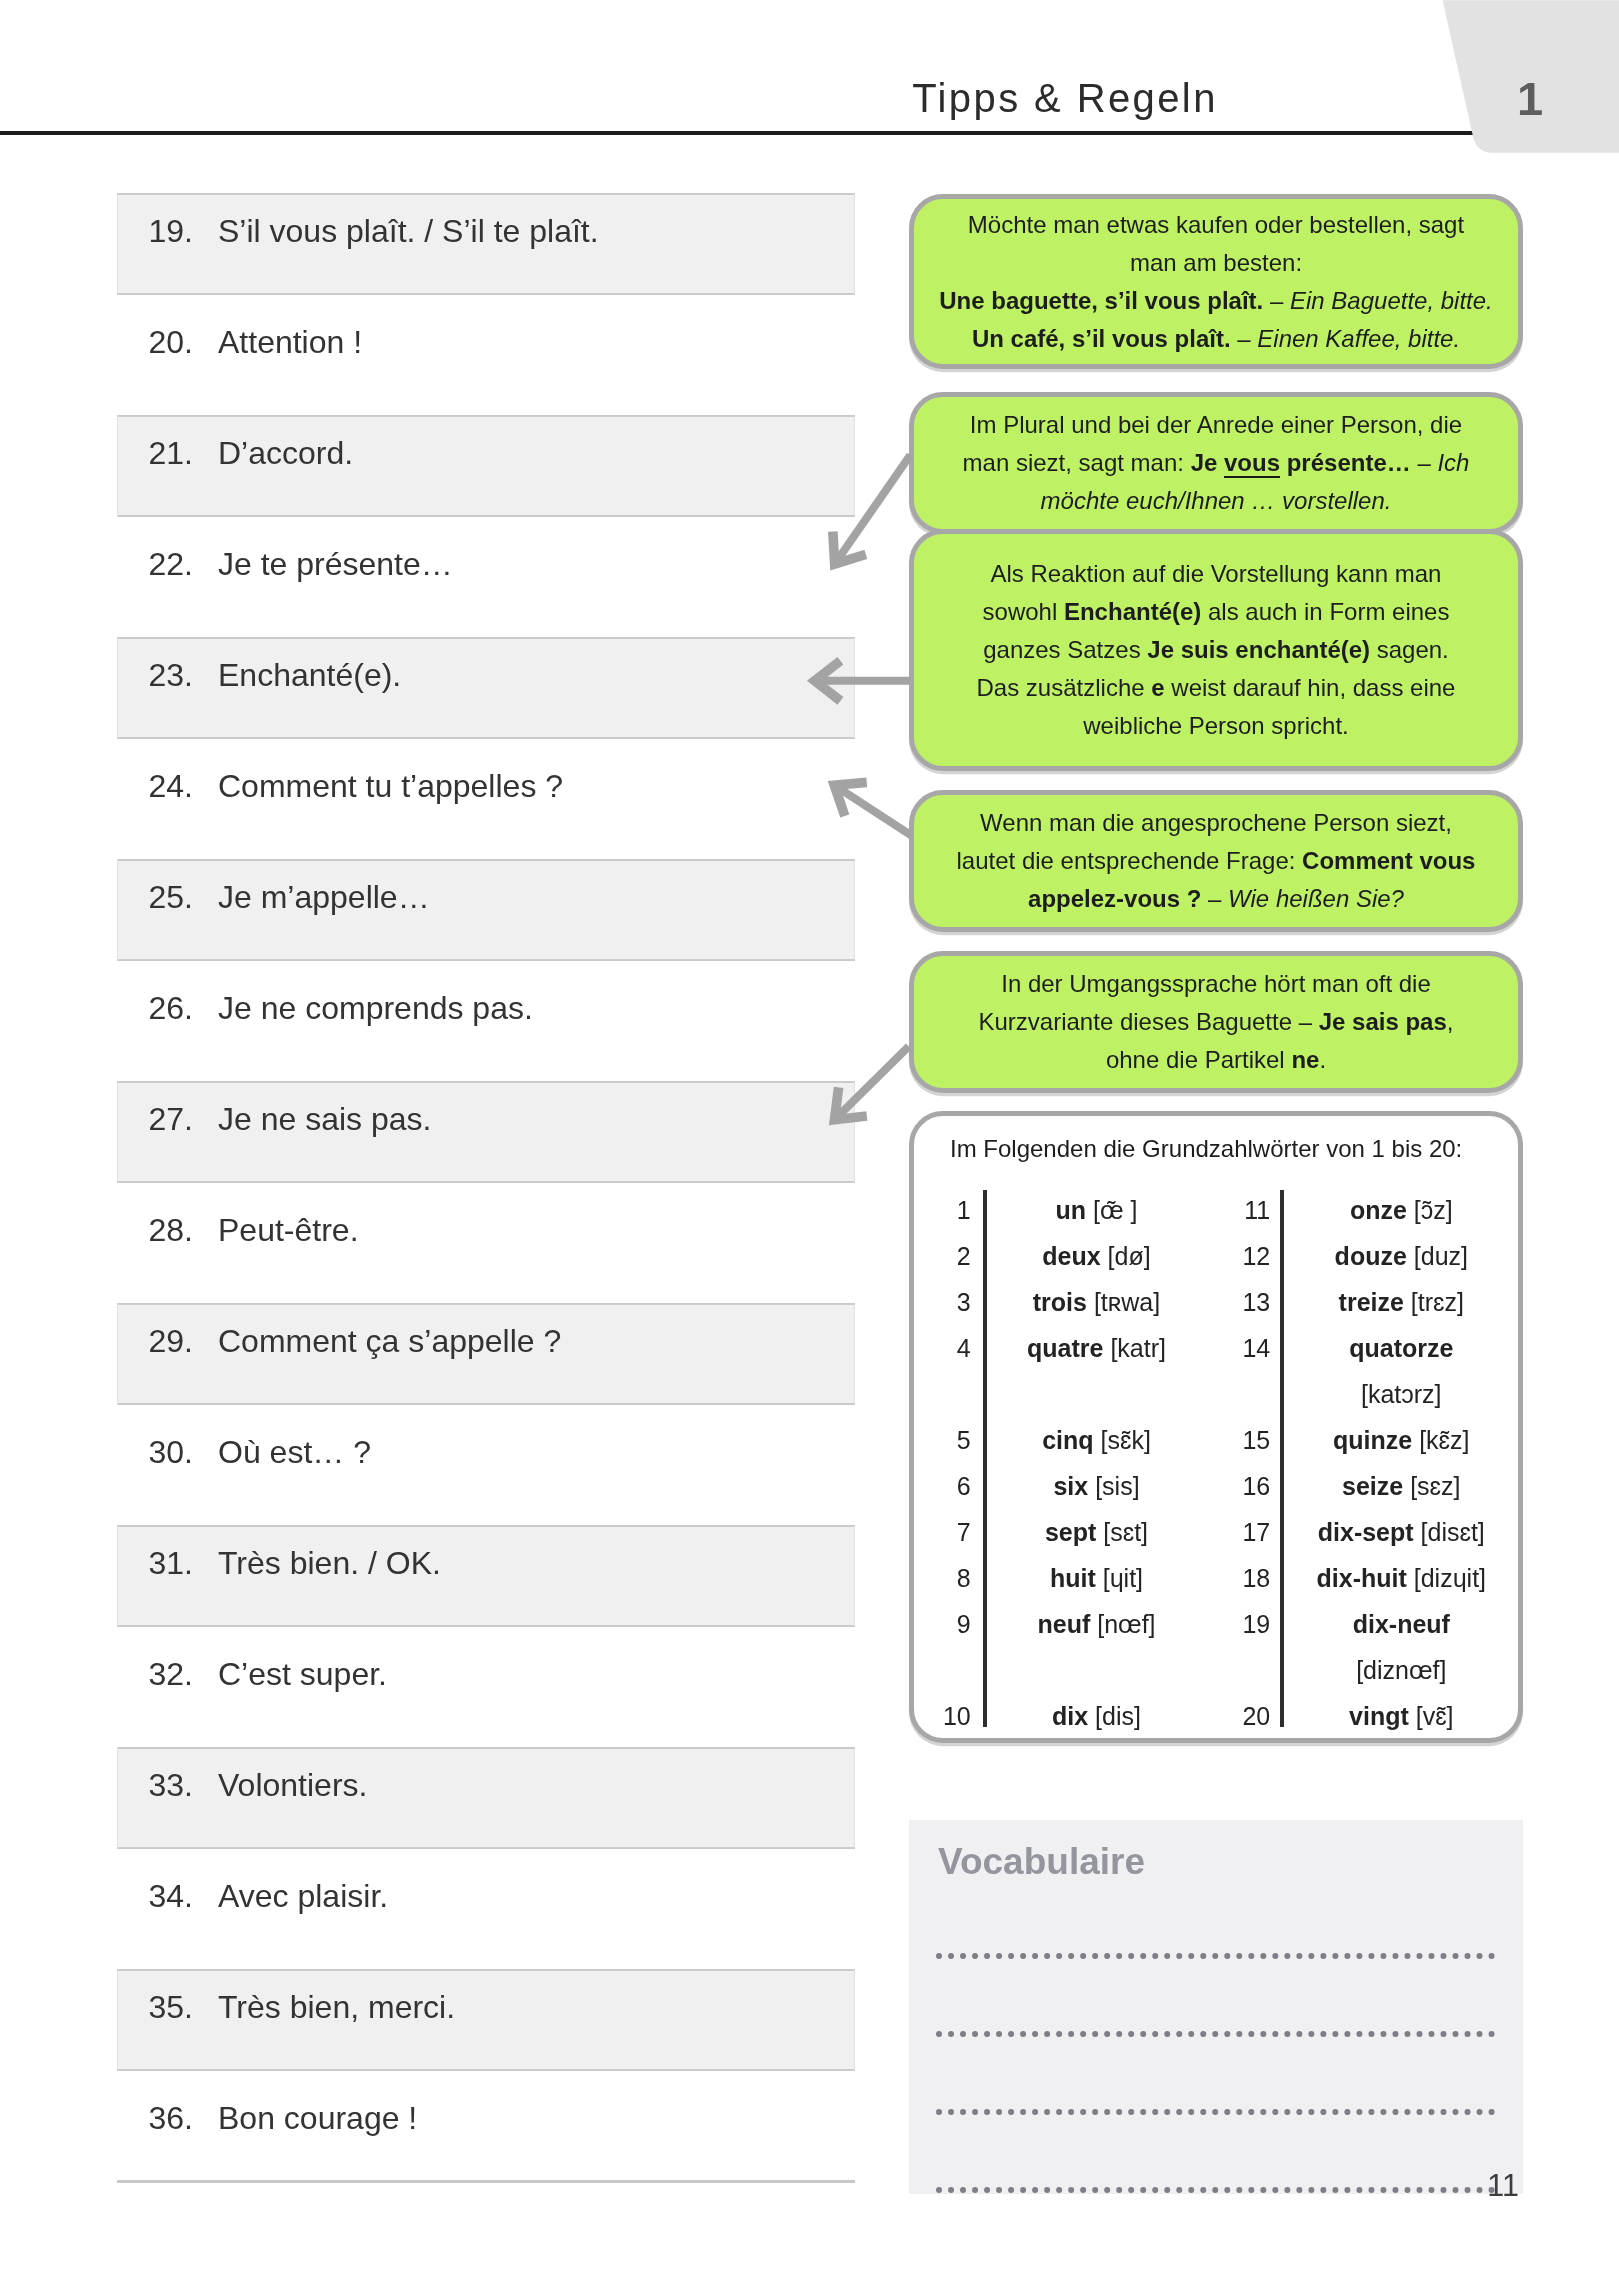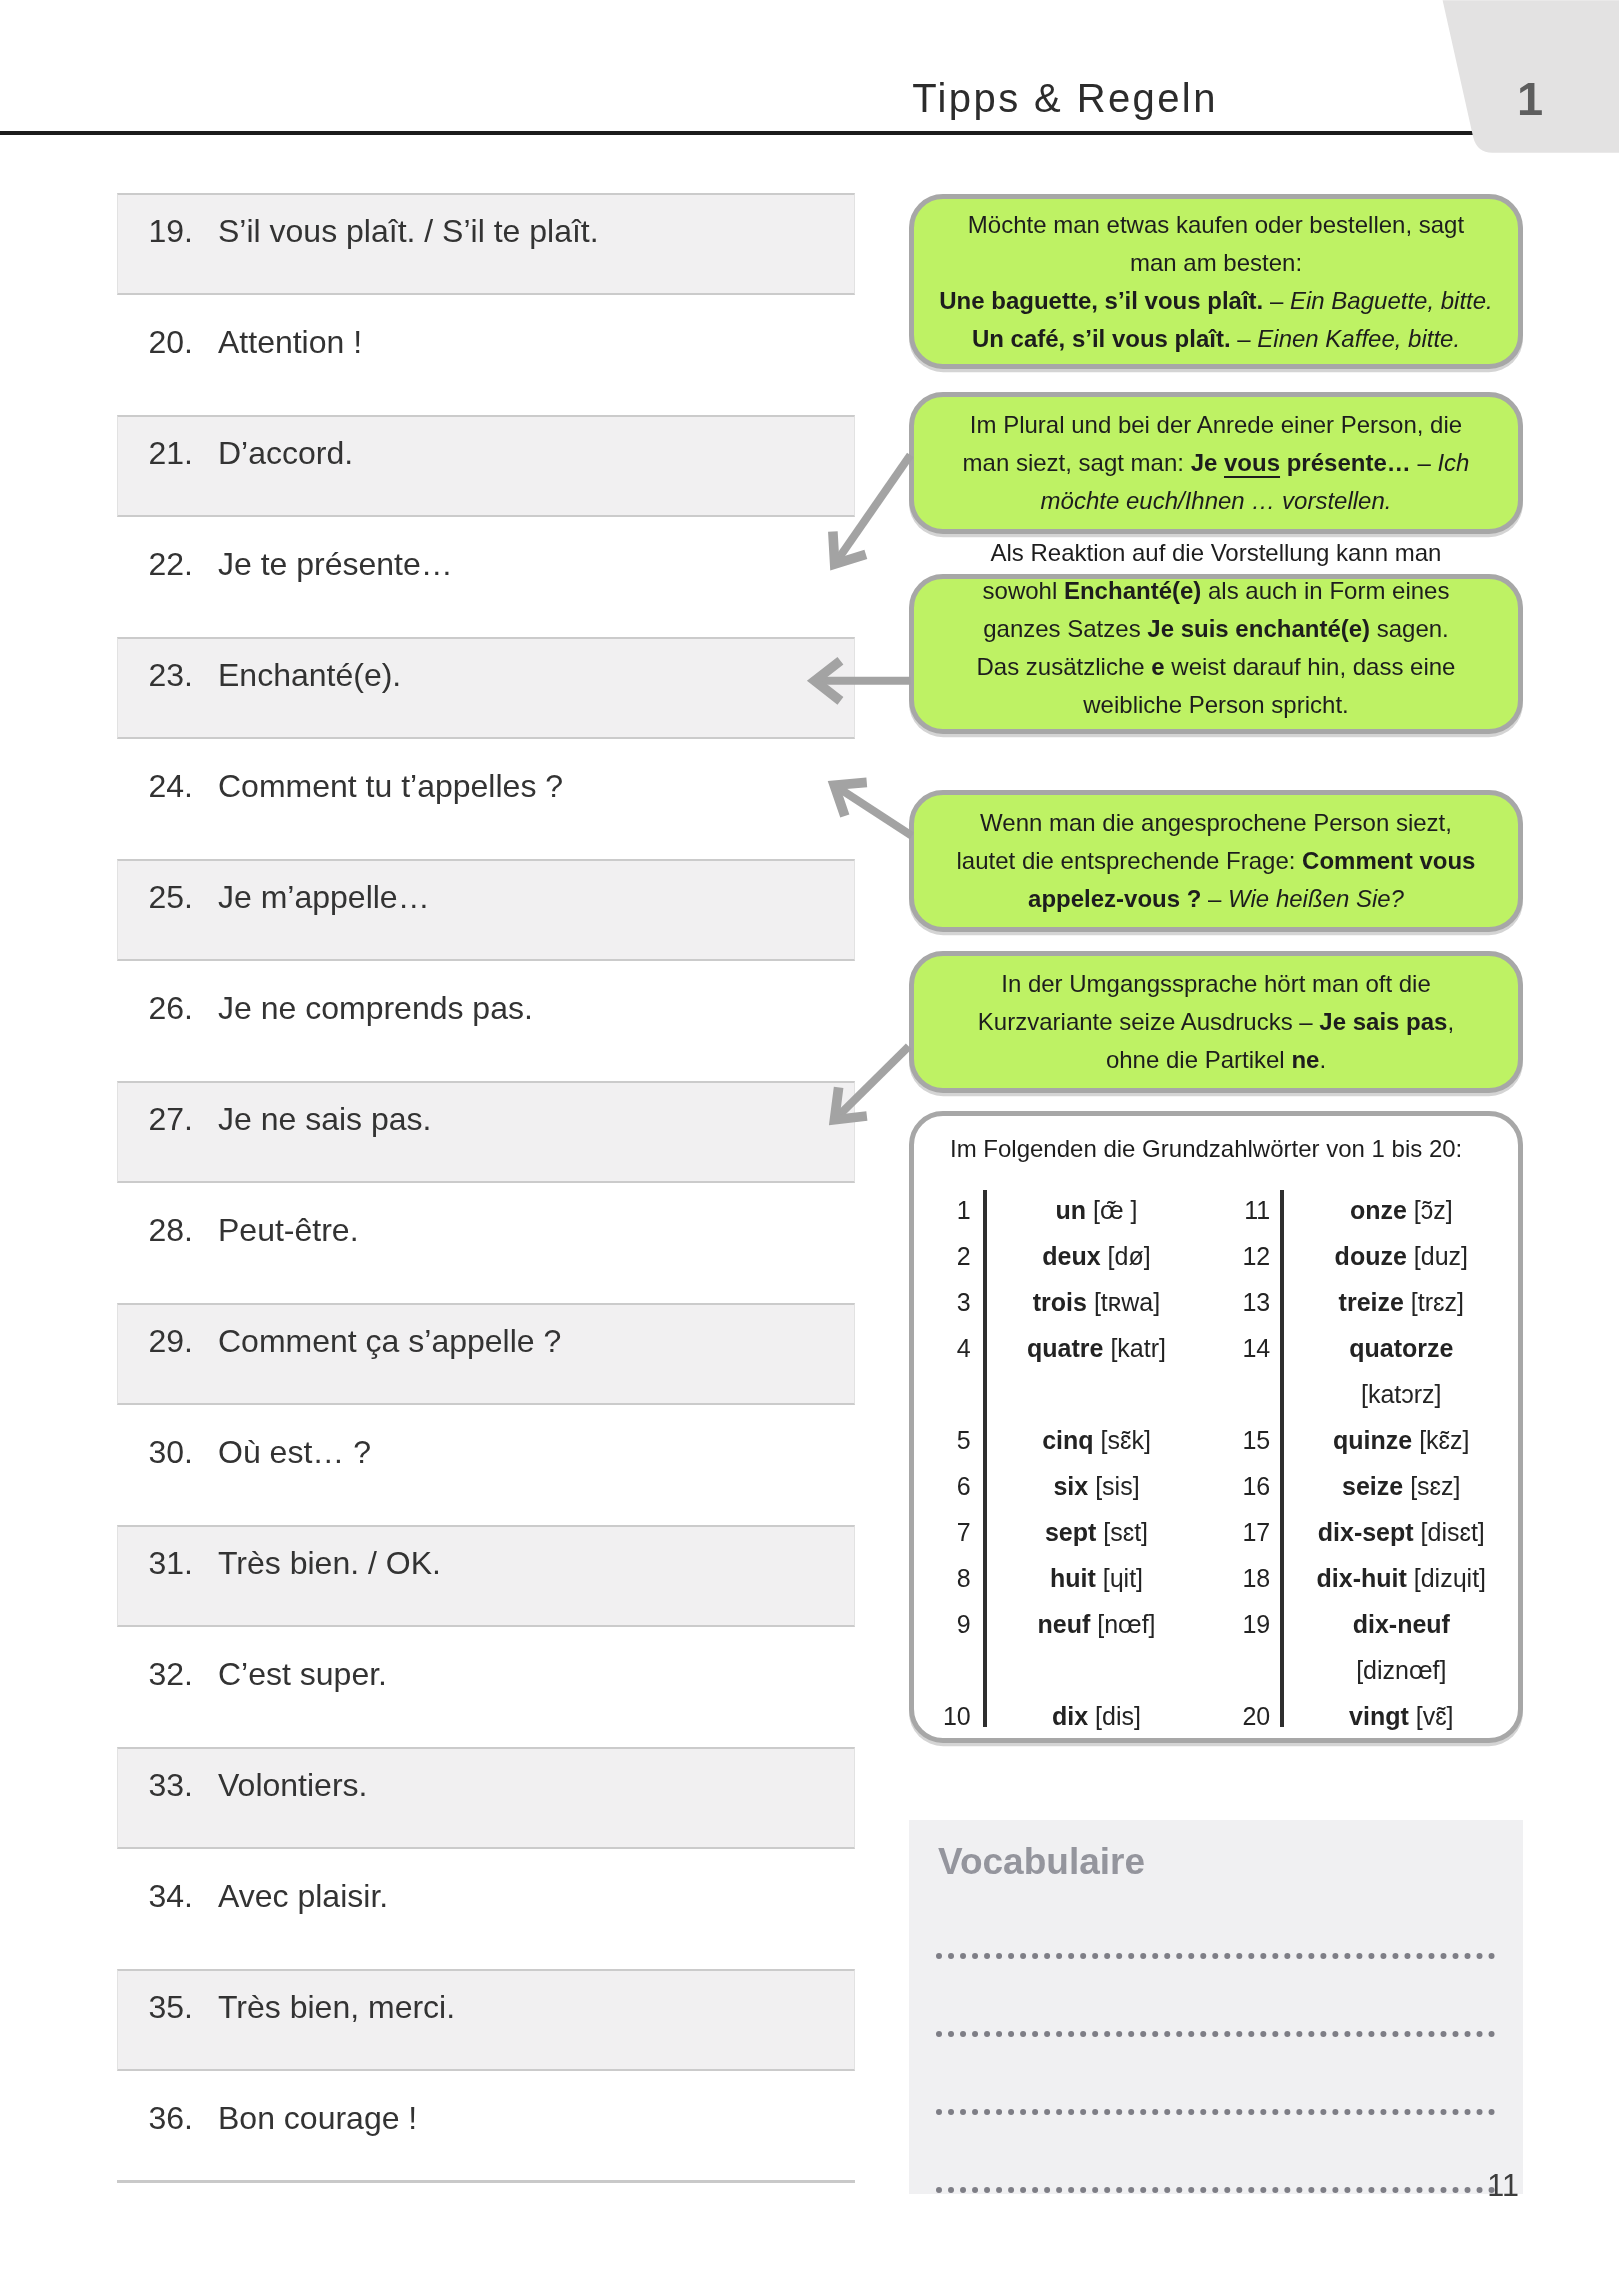--- a/index.html
+++ b/index.html
@@ -25,21 +25,21 @@
   .item-text{margin-left:25px;}
   .list-divider{position:absolute;left:117px;top:2180px;width:738px;height:3.2px;background:#c9c9c9;}
 
   
   .callout{position:absolute;left:909px;width:614px;box-sizing:border-box;
            border:5.6px solid #a7a7a7;border-radius:34px;background:#bef264;
            box-shadow:0 3.2px 0 #d4d4d4;display:flex;flex-direction:column;justify-content:center;
            text-align:center;font-size:24px;line-height:38px;color:#1d1d1d;padding:4.8px 21px;}
   .c1{top:194px;height:175px;}
   .c2{top:392px;height:142px;}
-  .c3{top:574px;height:160px;justify-content:flex-end;}
+  .c3{top:529px;height:242px;}
   .c4{top:790px;height:142px;}
   .c5{top:951px;height:142px;}
   .seg.b{font-weight:bold;}
   .seg.i{font-style:italic;}
   .seg.u{text-decoration:underline;text-decoration-thickness:2.4px;text-underline-offset:4.8px;}
 
   
   .numbox{position:absolute;left:909px;top:1111px;width:614px;height:632px;box-sizing:border-box;
           border:5.6px solid #a7a7a7;border-radius:34px;background:#fff;box-shadow:0 3.2px 0 #d4d4d4;
           padding:14.5px 0 0 0;}
@@ -218,21 +218,21 @@
       <div class="callout-line"><span class="seg">Das zusätzliche </span><span class="seg b">e</span><span class="seg"> weist darauf hin, dass eine</span></div>
       <div class="callout-line"><span class="seg">weibliche Person spricht.</span></div>
     </div>
   <div class="callout c4">
       <div class="callout-line"><span class="seg">Wenn man die angesprochene Person siezt,</span></div>
       <div class="callout-line"><span class="seg">lautet die entsprechende Frage: </span><span class="seg b">Comment vous</span></div>
       <div class="callout-line"><span class="seg b">appelez-vous ?</span><span class="seg"> – </span><span class="seg i">Wie heißen Sie?</span></div>
     </div>
   <div class="callout c5">
       <div class="callout-line"><span class="seg">In der Umgangssprache hört man oft die</span></div>
-      <div class="callout-line"><span class="seg">Kurzvariante seize Ausdrucks – </span><span class="seg b">Je sais pas</span><span class="seg">,</span></div>
+      <div class="callout-line"><span class="seg">Kurzvariante dieses Baguette – </span><span class="seg b">Je sais pas</span><span class="seg">,</span></div>
       <div class="callout-line"><span class="seg">ohne die Partikel </span><span class="seg b">ne</span><span class="seg">.</span></div>
     </div>
 
   <div class="numbox">
     <div class="num-caption">Im Folgenden die Grundzahlwörter von 1 bis 20:</div>
     <div class="table-wrap">
       <div class="vrule vr1"></div>
       <div class="vrule vr2"></div>
       <div>
           <div class="num-row">

